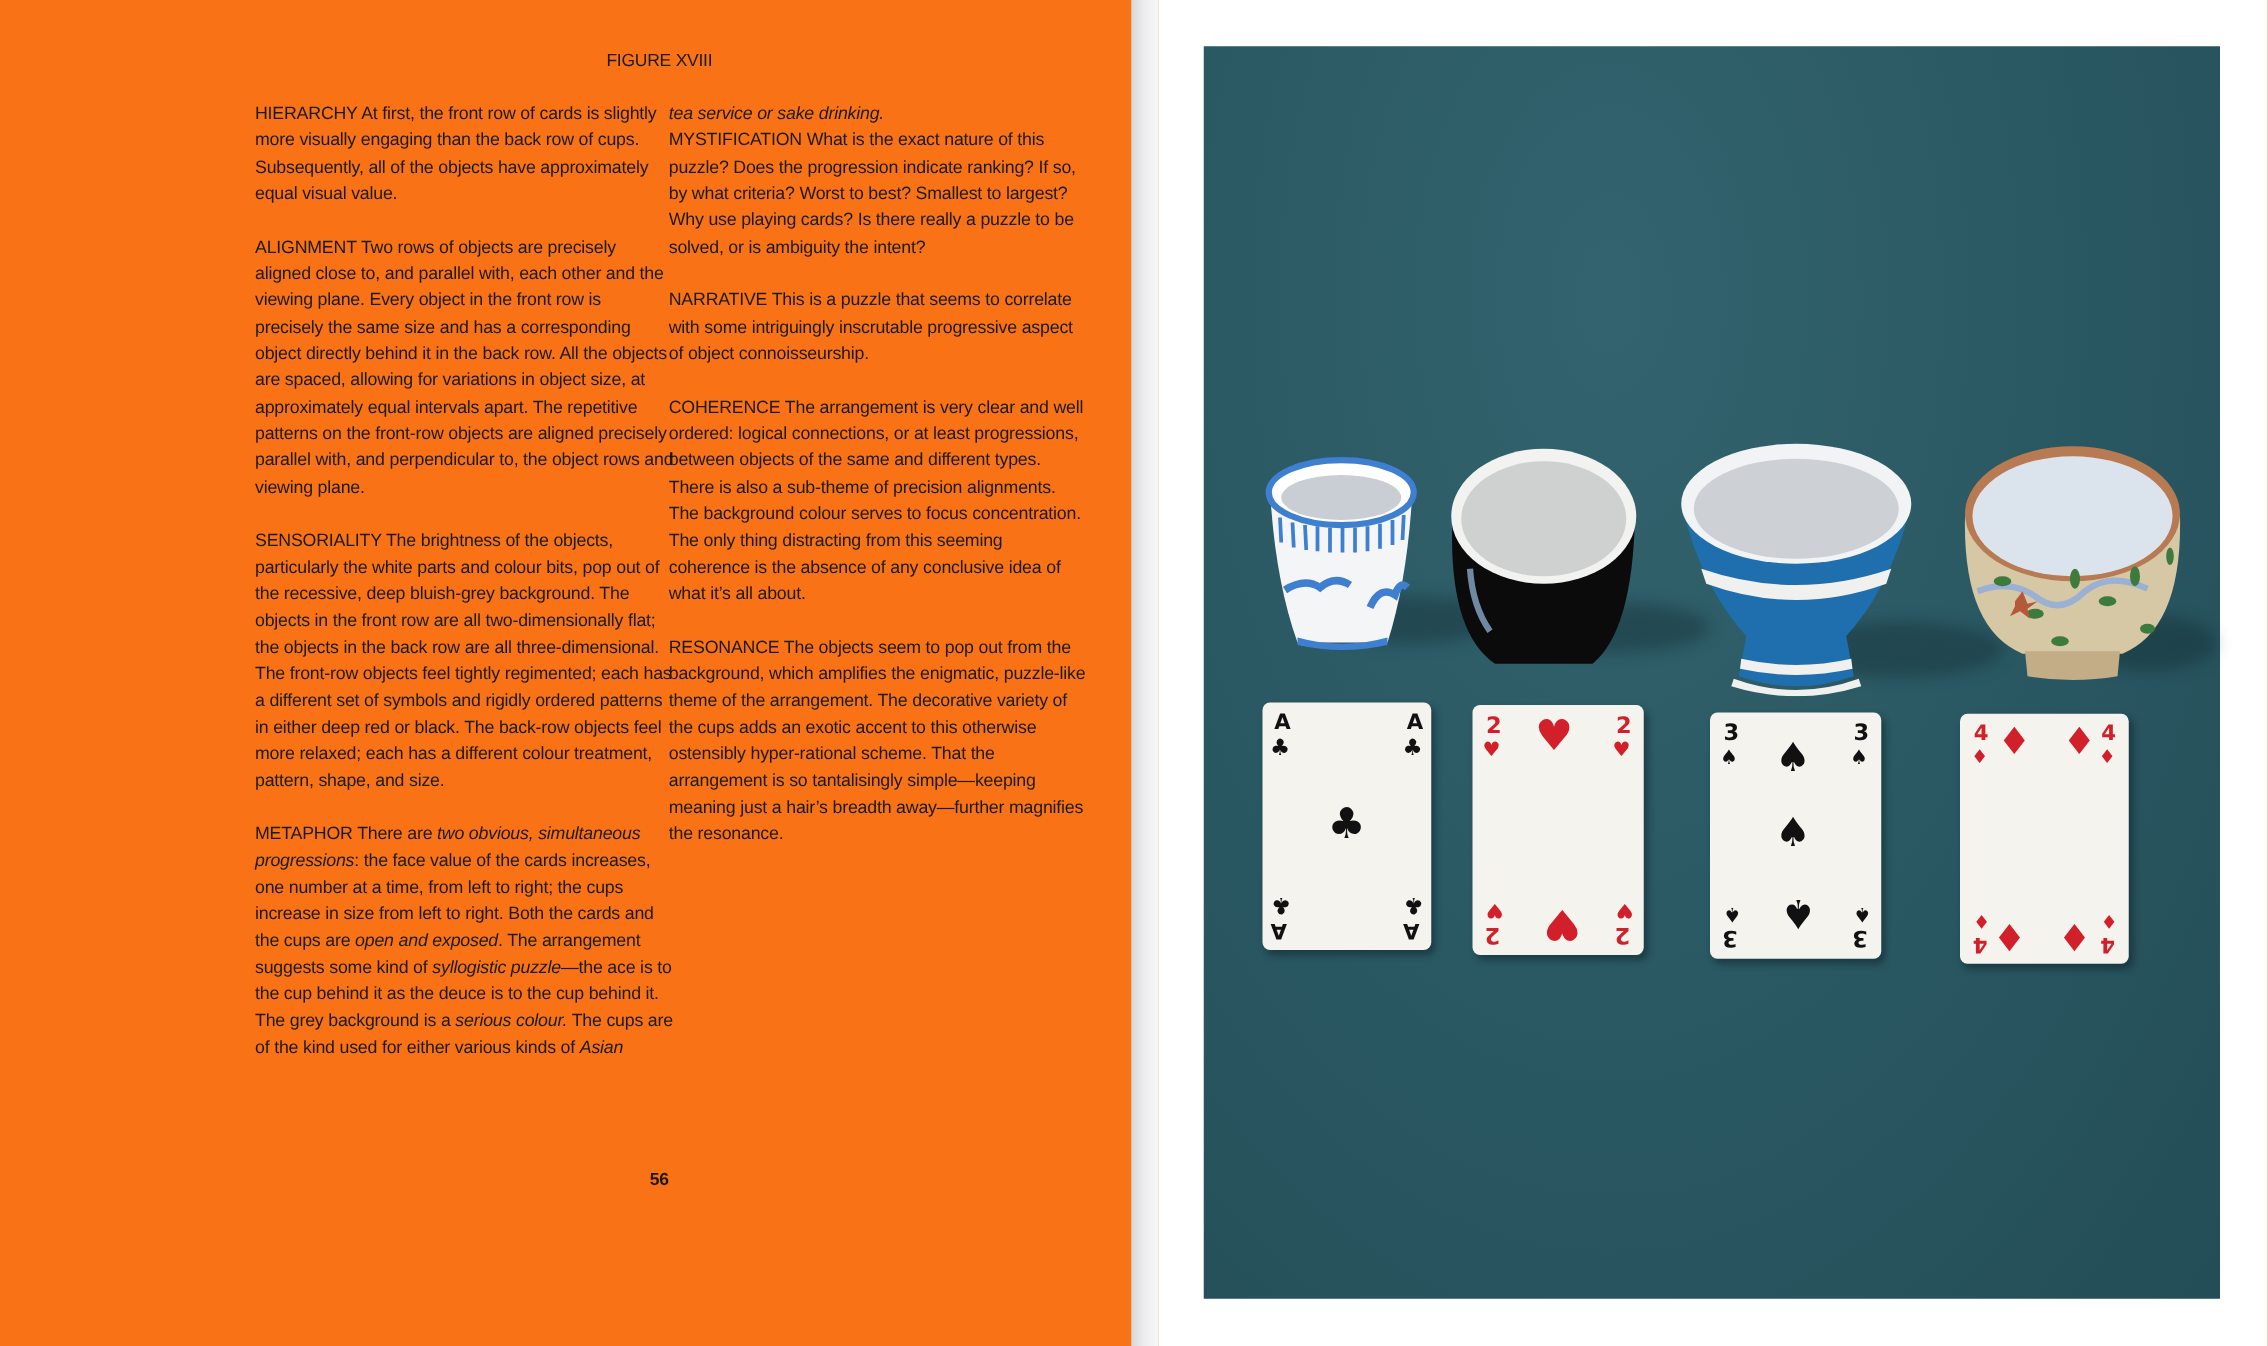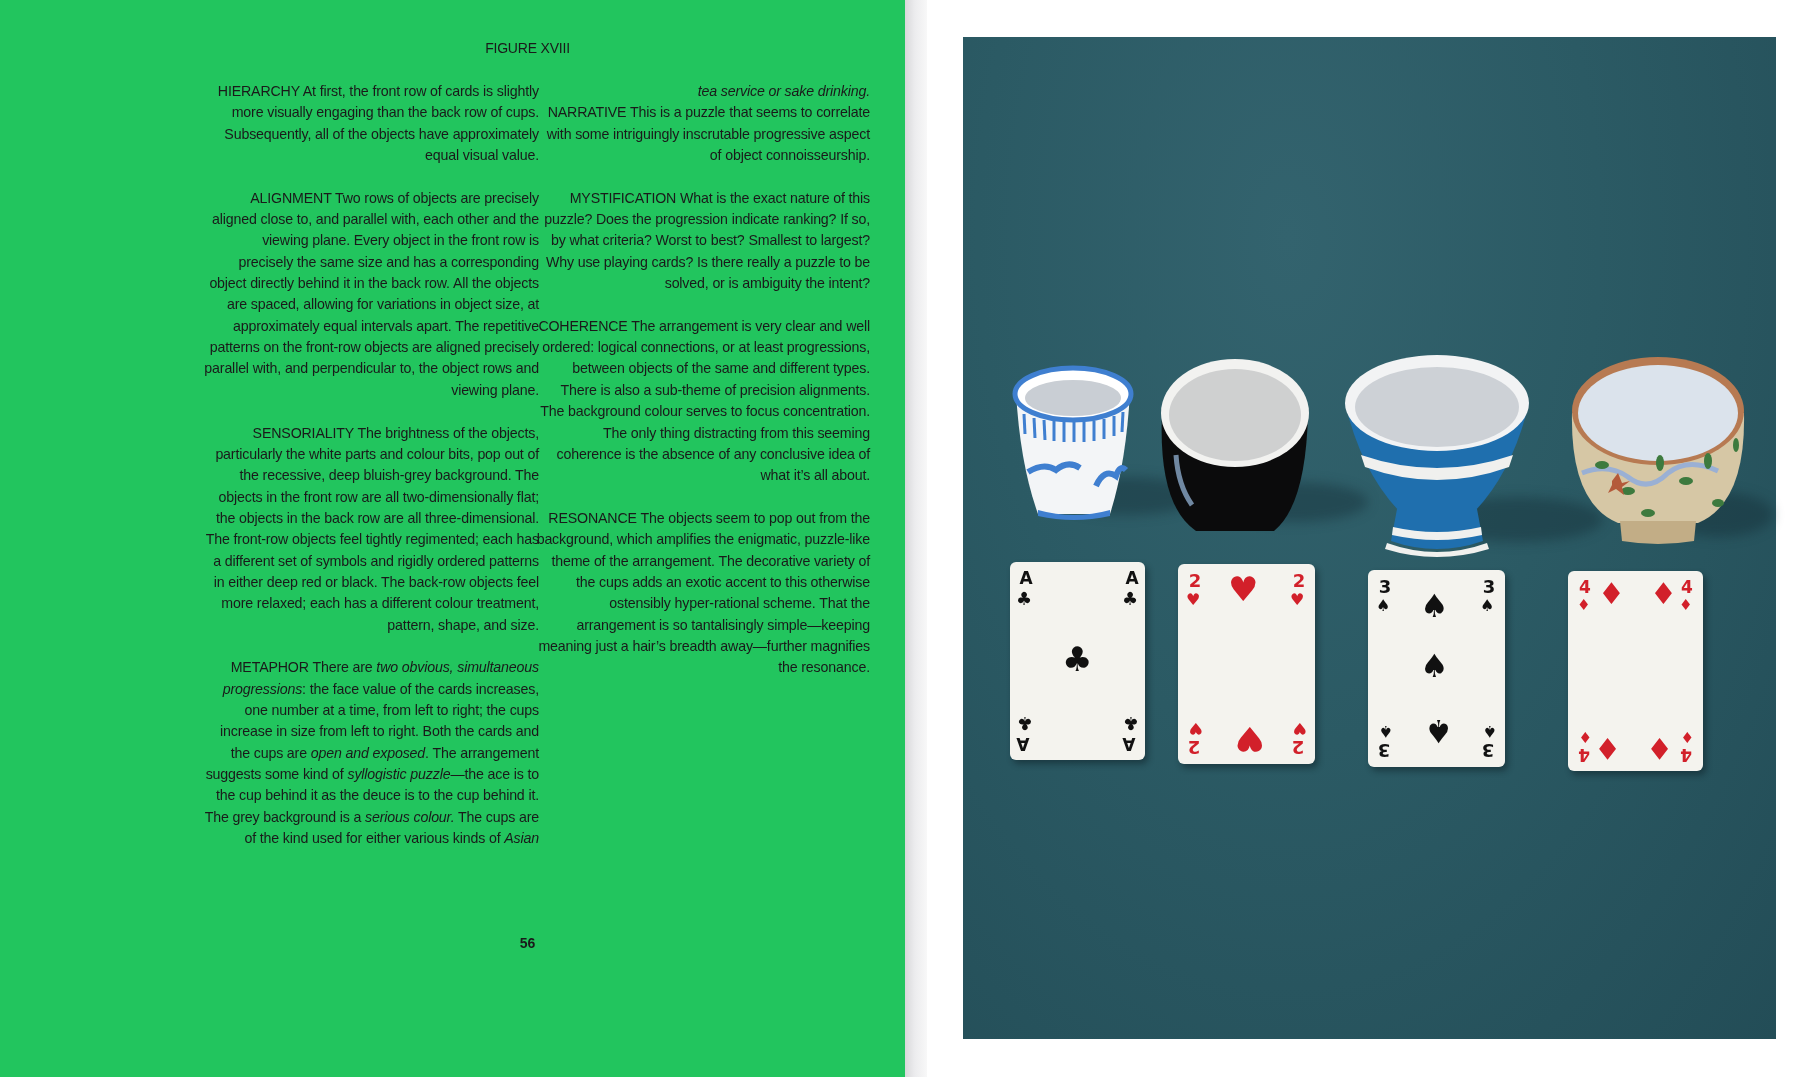--- a/index.html
+++ b/index.html
@@ -1,25 +1,25 @@
 <!DOCTYPE html>
 <html><head>
   <meta charset="utf-8">
   <style>
     html, body { margin:0; padding:0; }
     body { width:1814px; height:1077px; background:#ffffff; position:relative; overflow:hidden;
            font-family:"Liberation Sans", "DejaVu Sans", sans-serif; color:#1a1a1a; }
-    .left-page { position:absolute; left:0; top:0; width:940px; height:1077px; background:#22c55e; }
+    .left-page { position:absolute; left:0; top:0; width:940px; height:1077px; background:#f97316; }
     .gutter { position:absolute; left:905px; top:0; width:22px; height:1077px;
               background:linear-gradient(to right, #d8d8da 0%, #ececee 45%, #f8f8f8 100%); }
     .right-page { position:absolute; left:927px; top:0; width:887px; height:1077px; background:#ffffff; }
     .fig-title { position:absolute; left:420px; top:40px; width:215px; text-align:center;
                  font-size:14px; letter-spacing:-0.2px; }
     .col { position:absolute; top:81px; width:335px; font-size:14.2px; line-height:21.35px;
-           letter-spacing:-0.15px;text-align:right; }
+           letter-spacing:-0.15px; }
     .col.c1 { left:204px; }
     .col.c2 { left:535px; }
     .para { margin:0 0 21.35px 0; white-space:pre-line; }
     .para.tight { margin-bottom:0; }
     .para i { }
     .page-num { position:absolute; left:505px; top:935px; width:45px; text-align:center; font-size:14px;font-weight:bold; }
 
     .painting { position:absolute; left:963px; top:37px; width:813px; height:1002px;
                 background:radial-gradient(ellipse at 40% 20%, #33636e 0%, #2b5a64 45%, #234d57 100%); }
     .shadow { position:absolute; background:rgba(15,35,42,0.35); border-radius:50%; filter:blur(6px); }
@@ -39,22 +39,22 @@
 
   <div class="col c1">
     <p class="para"><span>HIERARCHY</span> <span>At first, the front row of cards is slightly more visually engaging than the back row of cups. Subsequently, all of the objects have approximately equal visual value.</span></p>
     <p class="para"><span>ALIGNMENT</span> <span>Two rows of objects are precisely aligned close to, and parallel with, each other and the viewing plane. Every object in the front row is precisely the same size and has a corresponding object directly behind it in the back row. All the objects are spaced, allowing for variations in object size, at approximately equal intervals apart. The repetitive patterns on the front-row objects are aligned precisely parallel with, and perpendicular to, the object rows and viewing plane.</span></p>
     <p class="para"><span>SENSORIALITY</span> <span>The brightness of the objects, particularly the white parts and colour bits, pop out of the recessive, deep bluish-grey background. The objects in the front row are all two-dimensionally flat; the objects in the back row are all three-dimensional. The front-row objects feel tightly regimented; each has a different set of symbols and rigidly ordered patterns in either deep red or black. The back-row objects feel more relaxed; each has a different colour treatment, pattern, shape, and size.</span></p>
     <p class="para tight"><span>METAPHOR</span> <span id="metaphor-body"><span>There are </span><i>two obvious, simultaneous progressions</i><span>: the face value of the cards increases, one number at a time, from left to right; the cups increase in size from left to right. Both the cards and the cups are </span><i>open and exposed</i><span>. The arrangement suggests some kind of </span><i>syllogistic puzzle</i><span>—the ace is to the cup behind it as the deuce is to the cup behind it. The grey background is a </span><i>serious colour.</i><span> The cups are of the kind used for either various kinds of </span><i>Asian</i></span></p>
   </div>
 
   <div class="col c2">
     <p class="para tight"><i>tea service or sake drinking.</i></p>
+    <p class="para"><span>MYSTIFICATION</span> <span>What is the exact nature of this puzzle? Does the progression indicate ranking? If so, by what criteria? Worst to best? Smallest to largest? Why use playing cards? Is there really a puzzle to be solved, or is ambiguity the intent?</span></p>
     <p class="para"><span>NARRATIVE</span> <span>This is a puzzle that seems to correlate with some intriguingly inscrutable progressive aspect of object connoisseurship.</span></p>
-    <p class="para"><span>MYSTIFICATION</span> <span>What is the exact nature of this puzzle? Does the progression indicate ranking? If so, by what criteria? Worst to best? Smallest to largest? Why use playing cards? Is there really a puzzle to be solved, or is ambiguity the intent?</span></p>
     <p class="para"><span>COHERENCE</span> <span>The arrangement is very clear and well ordered: logical connections, or at least progressions, between objects of the same and different types. There is also a sub-theme of precision alignments. The background colour serves to focus concentration. The only thing distracting from this seeming coherence is the absence of any conclusive idea of what it’s all about.</span></p>
     <p class="para"><span>RESONANCE</span> <span>The objects seem to pop out from the background, which amplifies the enigmatic, puzzle-like theme of the arrangement. The decorative variety of the cups adds an exotic accent to this otherwise ostensibly hyper-rational scheme. That the arrangement is so tantalisingly simple—keeping meaning just a hair’s breadth away—further magnifies the resonance.</span></p>
   </div>
 
   <div class="page-num">56</div>
 </div>
 
 <div class="gutter"></div>
 <div class="right-page"></div>
 

